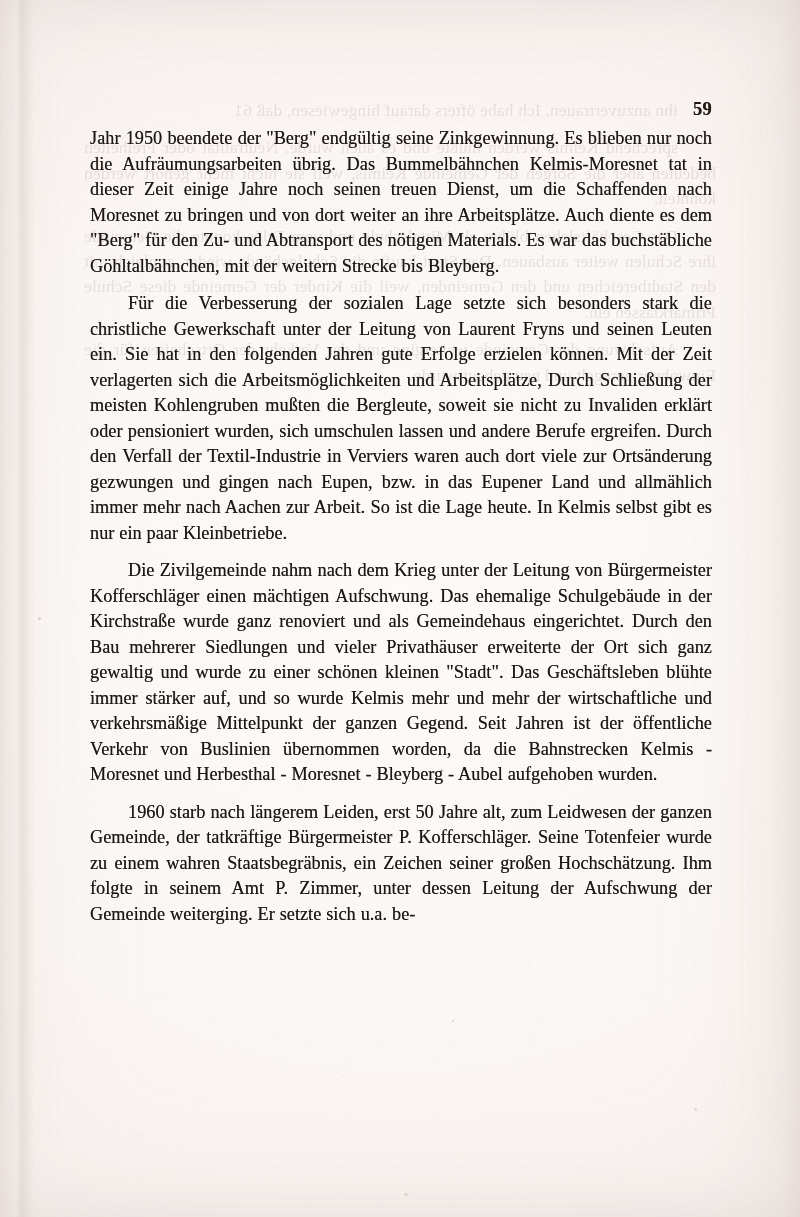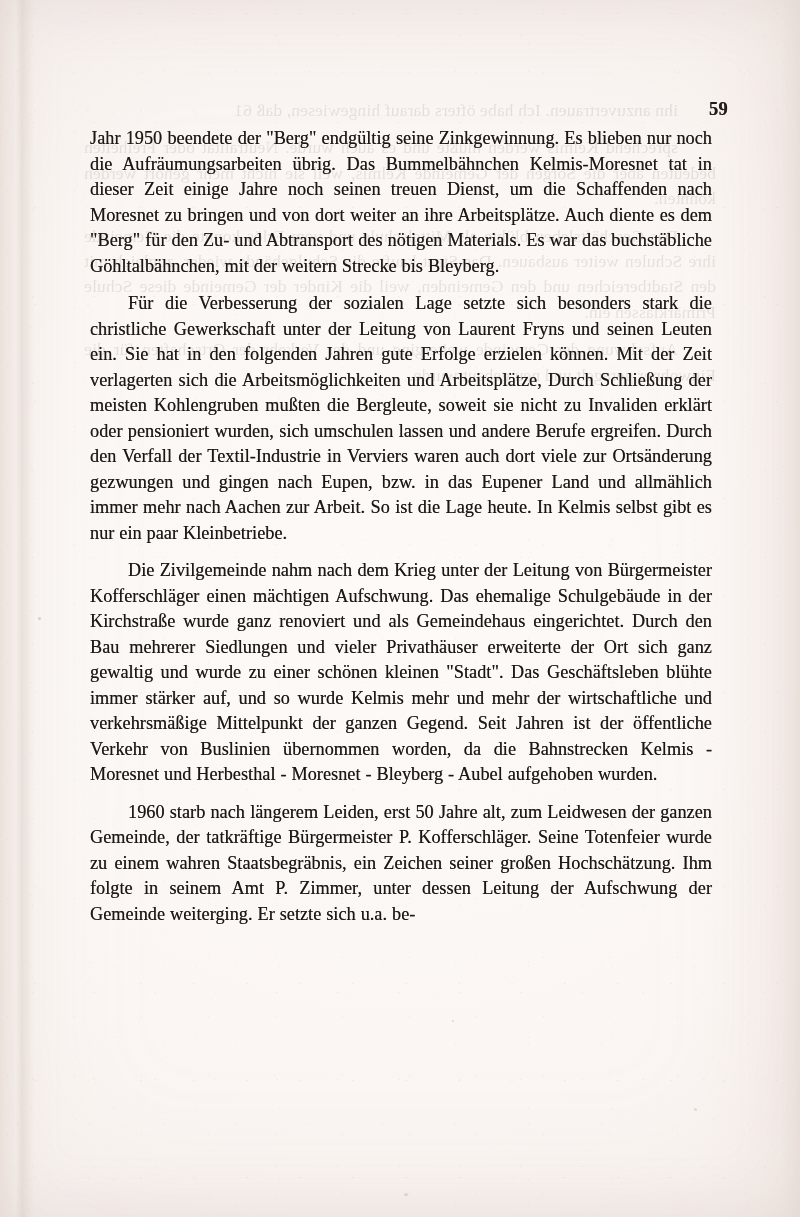--- a/index.html
+++ b/index.html
@@ -108,21 +108,21 @@
 
   
   .inky {
     text-shadow:
       0 0 0.45px rgba(28,23,19,0.55),
       0.35px 0 0.5px rgba(40,32,27,0.22);
   }
 
   .folio {
     position: absolute;
-    right: 72px;
+    right: 88px;
     top: 100px;
     font-size: 18.5px;
     line-height: 1;
     color: #1c1713;
     font-weight: 700;
     letter-spacing: 0.3px;
   }
 </style>
 </head>
 <body>

